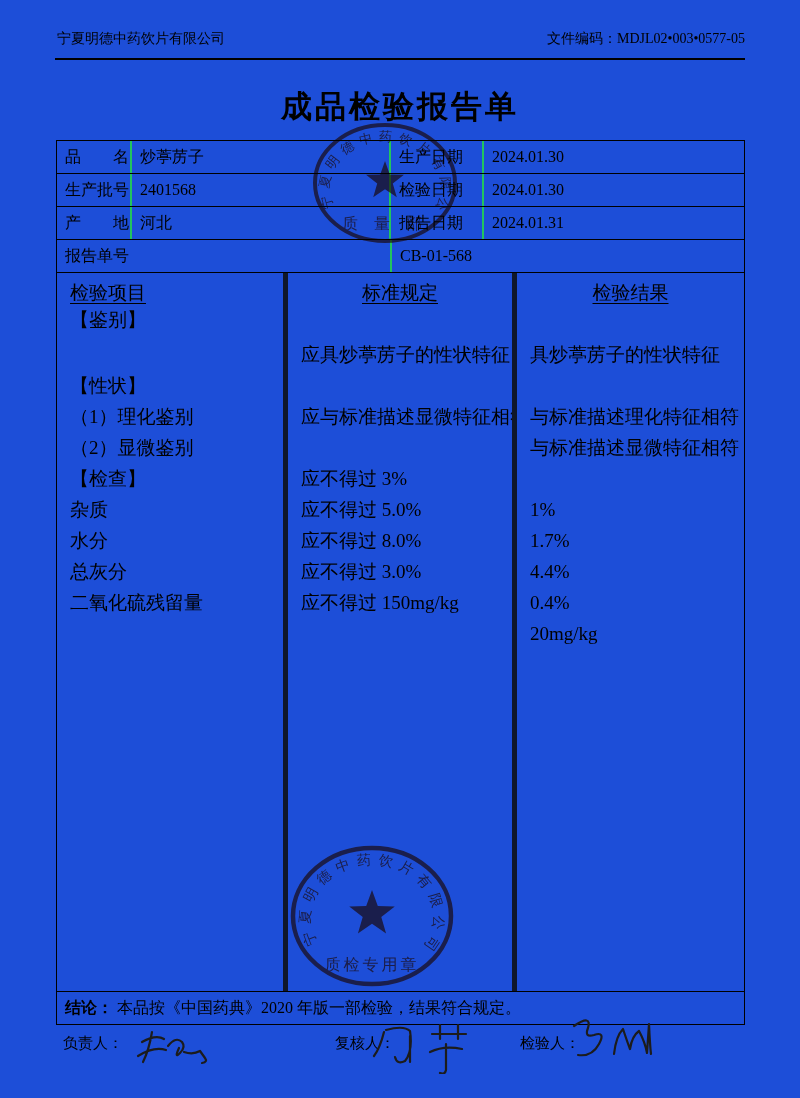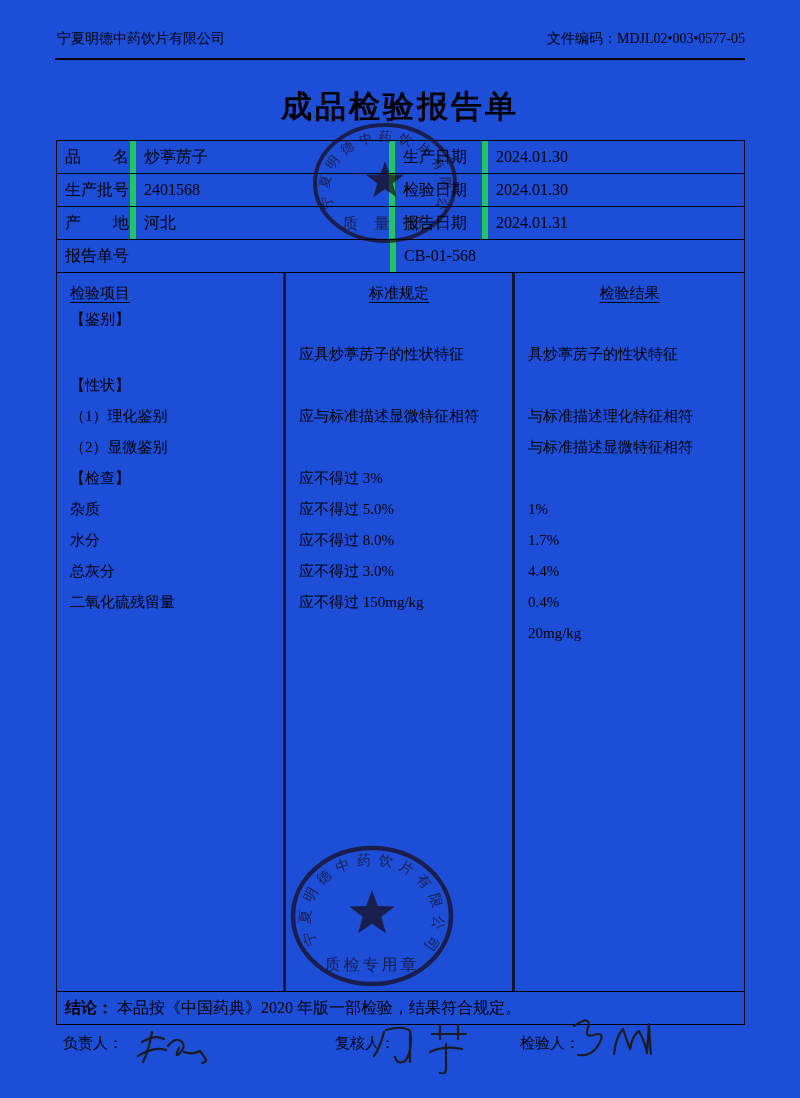--- a/index.html
+++ b/index.html
@@ -14,27 +14,27 @@
   }
   
   .doc-header{position:absolute;left:57px;top:30px;width:688px;display:flex;justify-content:space-between;font-size:14px;}
   .header-rule{position:absolute;left:55px;top:58px;width:690px;height:2px;background:#000;}
   
   .title{position:absolute;left:0;top:86px;width:800px;text-align:center;font-size:31px;font-weight:bold;letter-spacing:3px;margin:0;}
   
   .sheet{position:absolute;left:56px;top:140px;width:687px;border:1px solid #000;font-size:16px;}
   .info-row{display:grid;grid-template-columns:73px 259px 93px 1fr;height:32px;line-height:32px;}
   .info-row + .info-row{border-top:1px solid #000;}
-  .info-row .cell{border-left:6px solid #22c55e;padding-left:8px;white-space:nowrap;overflow:hidden;}
+  .info-row .cell{border-left:2px solid #22c55e;padding-left:8px;white-space:nowrap;overflow:hidden;}
   .info-row .cell:first-child{border-left:none;}
   .info-row.last{grid-template-columns:333px 1fr;}
   .lab{padding-left:10px;}
   
-  .inspect{display:grid;grid-template-columns:226px 229px 1fr;height:718px;border-top:1px solid #000;font-size:15px;}
-  .icol{border-left:3px solid #0f172a;overflow:hidden;}
+  .inspect{display:grid;grid-template-columns:226px 229px 1fr;height:718px;border-top:1px solid #000;font-size:19px;}
+  .icol{border-left:5px solid #0f172a;overflow:hidden;}
   .icol:first-child{border-left:none;}
   .ihead{margin-top:9px;height:22px;line-height:22px;}
   .ihead span{text-decoration:underline;text-underline-offset:4px;}
   .icol.c1 .ihead{padding-left:13px;}
   .icol.c2 .ihead,.icol.c3 .ihead{text-align:center;}
   .iline{height:31px;line-height:31px;padding-left:13px;white-space:nowrap;}
   .iline.first{margin-top:35px;}
   
   .conclusion{border-top:1px solid #000;height:32px;line-height:32px;padding-left:8px;font-size:16px;}
   .conclusion b{margin-right:4px;}

